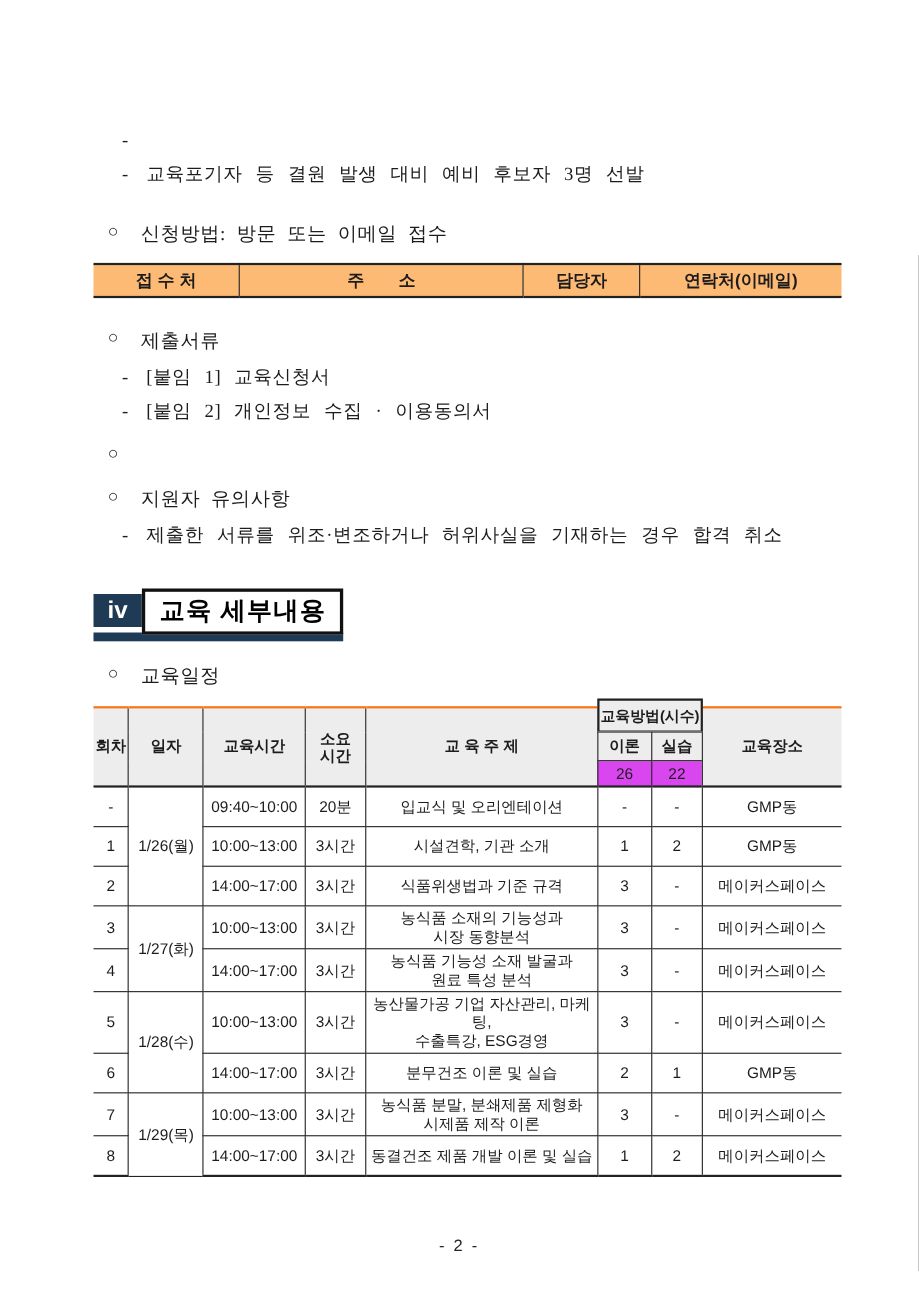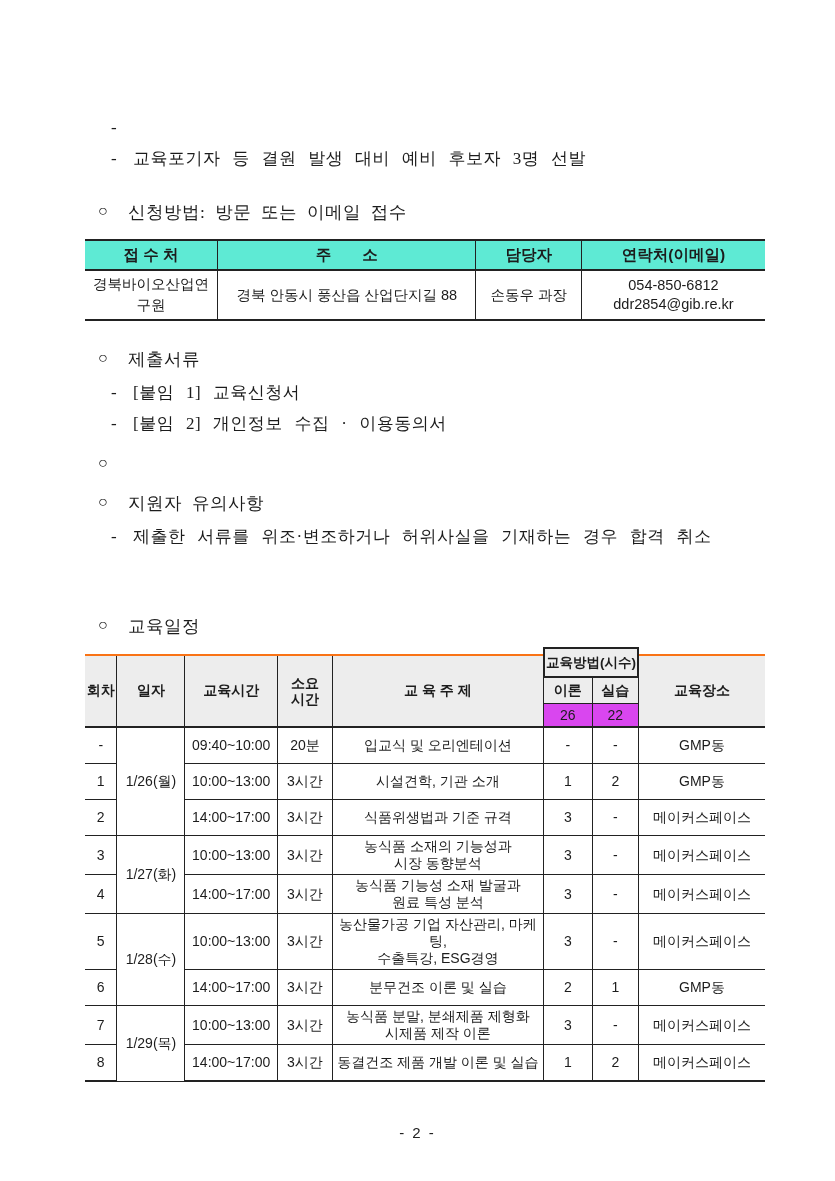--- a/index.html
+++ b/index.html
@@ -51,21 +51,21 @@
     border-bottom: 2px solid #222;
   }
   table.contact th, table.contact td {
     border-left: 1px solid #222;
     text-align: center;
     vertical-align: middle;
     padding: 3px 2px;
   }
   table.contact th:first-child, table.contact td:first-child { border-left: none; }
   table.contact th {
-    background: #5eead4;
+    background: #fdba74;
     font-size: 15.5px;
     font-weight: bold;
     height: 22px;
     border-bottom: 2px solid #222;
   }
   table.contact td { font-size: 14.5px; border-top: 1px solid #222; }
   table.contact tr:first-child td { border-top: none; }
   td.office { font-size: 13.5px; white-space: pre-line; line-height: 21px; }
   td.office.spread { letter-spacing: 4px; }
   td.contact-info { line-height: 19px; height: 48px; }
@@ -180,29 +180,20 @@
       </colgroup>
       <thead>
         <tr>
           <th>접 수 처</th>
           <th>주　　소</th>
           <th>담당자</th>
           <th>연락처(이메일)</th>
         </tr>
       </thead>
       <tbody>
-        <tr class="short">
-          <td class="office">경북바이오산업연구원</td>
-          <td>경북 안동시 풍산읍 산업단지길 88</td>
-          <td>손동우 과장</td>
-          <td class="contact-info">
-            <div>054-850-6812</div>
-            <div>ddr2854@gib.re.kr</div>
-          </td>
-        </tr>
       </tbody>
     </table>
 
     
     <div class="bullet-item mt-docs">
       <span class="circle">○</span>
       <span>제출서류</span>
     </div>
     <div class="dash-item mt-sub">
       <span class="dash">-</span>
@@ -223,20 +214,24 @@
       <span class="circle">○</span>
       <span>지원자 유의사항</span>
     </div>
     <div class="dash-item mt-sub">
       <span class="dash">-</span>
       <span>제출한 서류를 위조·변조하거나 허위사실을 기재하는 경우 합격 취소</span>
     </div>
 
     
     <div class="sec">
+      <div class="sec-row">
+        <div class="sec-num">iv</div>
+        <div class="sec-box">교육 세부내용</div>
+      </div>
       <div class="sec-bar"></div>
     </div>
 
     
     <div class="bullet-item mt-schedule-title">
       <span class="circle">○</span>
       <span>교육일정</span>
     </div>
 
     

